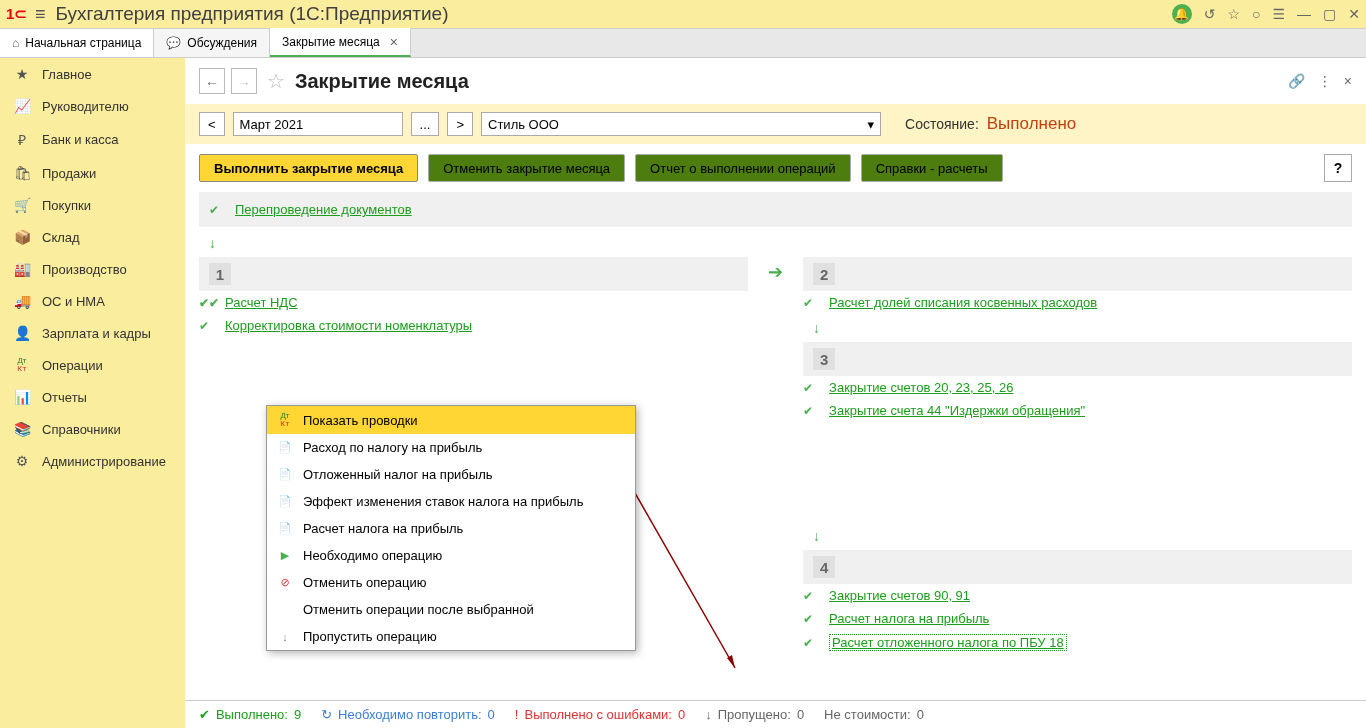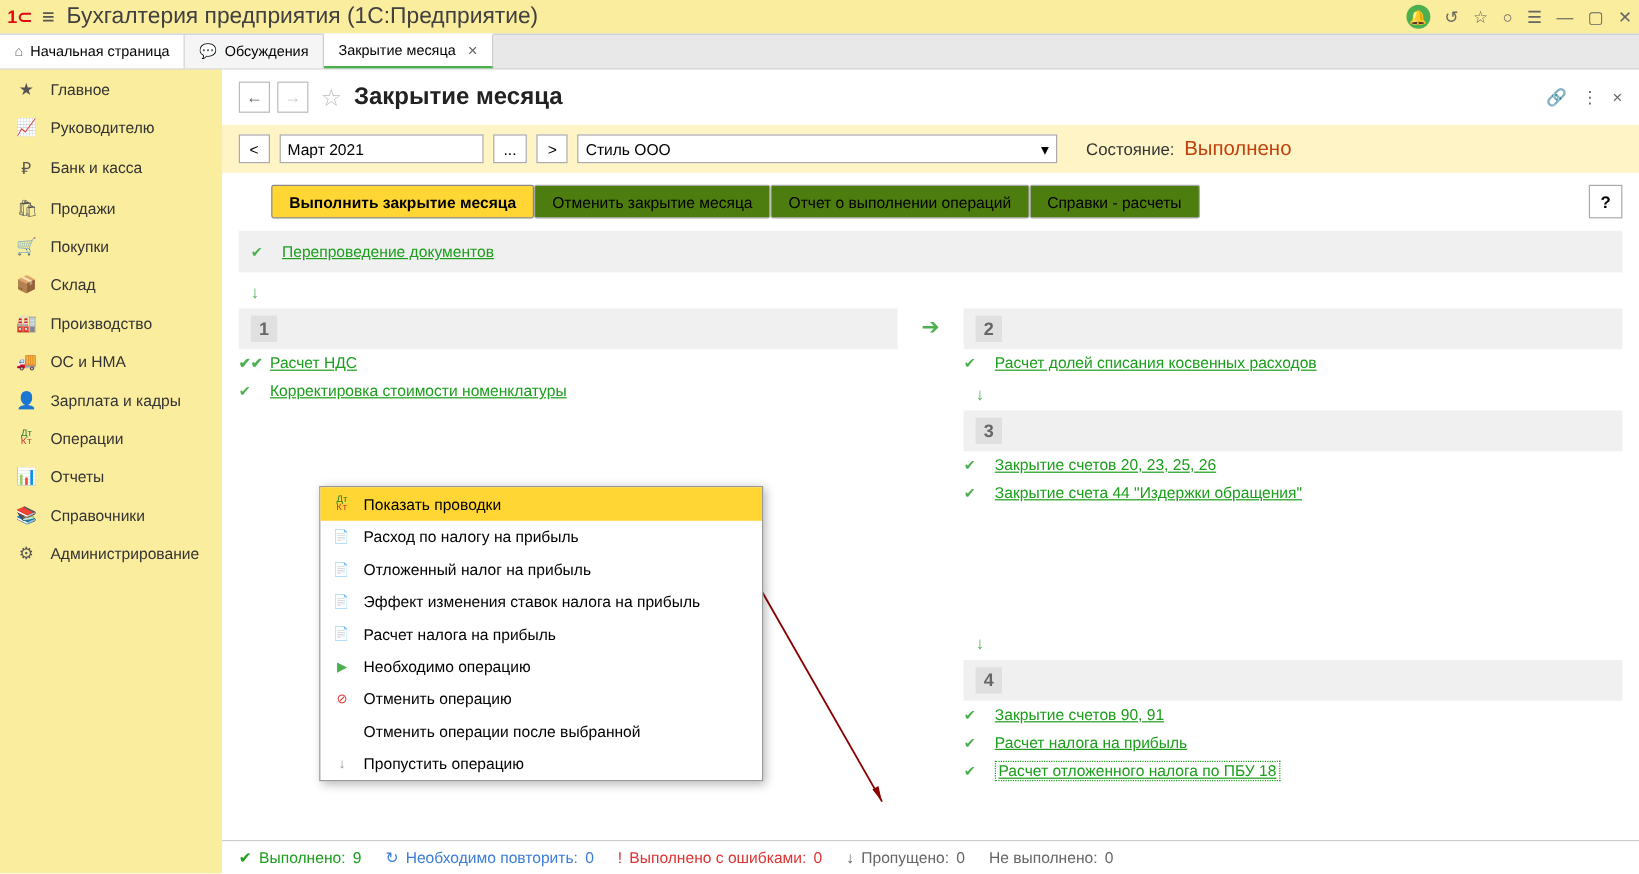--- a/index.html
+++ b/index.html
@@ -44,21 +44,21 @@
 
 
 .filter-bar { background: #fef4c5; padding: 8px 14px; display: flex; align-items: center; gap: 8px; }
 .filter-btn { height: 24px; padding: 0 8px; border: 1px solid #aaa; background: #fff; cursor: pointer; display: flex; align-items: center; font-size: 13px; }
 .period-input { width: 170px; height: 24px; border: 1px solid #aaa; padding: 0 6px; font-size: 13px; }
 .org-select { flex: 1; max-width: 400px; height: 24px; border: 1px solid #aaa; padding: 0 6px; font-size: 13px; display: flex; align-items: center; justify-content: space-between; background: #fff; }
 .status-label { color: #333; font-size: 14px; margin-left: 16px; }
 .status-value { color: #c2410c; font-weight: normal; font-size: 17px; }
 
 
-.action-bar { padding: 10px 14px; display: flex; align-items: center; margin-left: 27px; }
+.action-bar { padding: 10px 14px; display: flex; gap: 10px; align-items: center; }
 .action-btn { height: 28px; padding: 0 14px; border: 1px solid #aaa; background: #4d7c0f; cursor: pointer; font-size: 13px; border-radius: 2px; }
 .action-btn.primary { background: #ffd633; border-color: #888; font-weight: bold; }
 .help-btn { margin-left: auto; width: 28px; height: 28px; border: 1px solid #aaa; background: #fff; cursor: pointer; font-size: 14px; font-weight: bold; }
 
 
 .operations { flex: 1; overflow: auto; padding: 0 14px; position: relative; }
 .op-row { display: flex; align-items: center; gap: 10px; padding: 4px 0; }
 .check-mark { color: #4caf50; font-size: 12px; width: 16px; }
 .check-mark.double { color: #4caf50; font-weight: bold; }
 .op-link { color: #1b9e1b; text-decoration: underline; cursor: pointer; font-size: 13px; }
@@ -302,21 +302,21 @@
           <span>!</span>
           <span>Выполнено с ошибками:</span> 
           <span>0</span>
         </div>
       <div class="status-item status-gray">
           <span>↓</span>
           <span>Пропущено:</span> 
           <span>0</span>
         </div>
       <div class="status-item status-gray">
-          <span>Не выполнено:</span> 
+          <span>Не стоимости:</span> 
           <span>0</span>
         </div>
     </div>
   </div>
 </div>
 
 <div class="context-menu">
   <div class="menu-item highlighted">
       <span class="menu-icon-small dtkt">
         <span class="dt">Дт</span>

